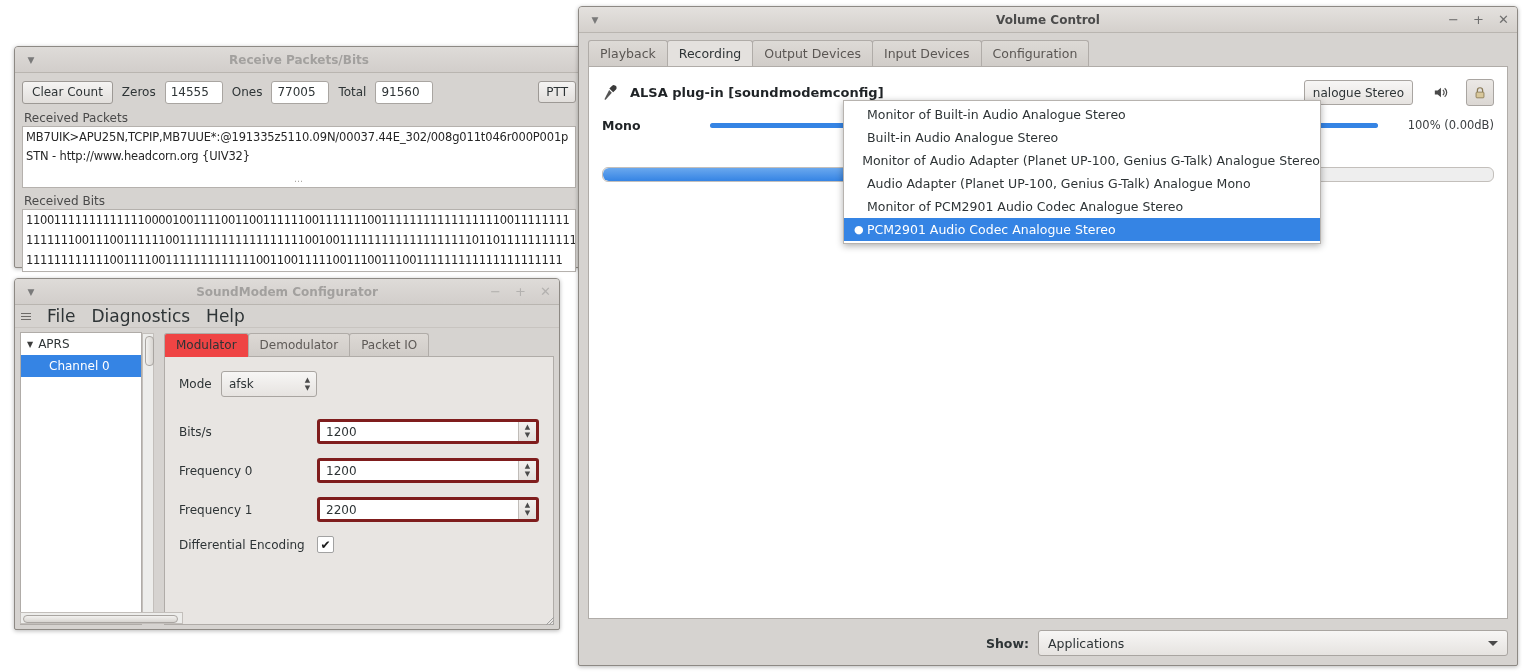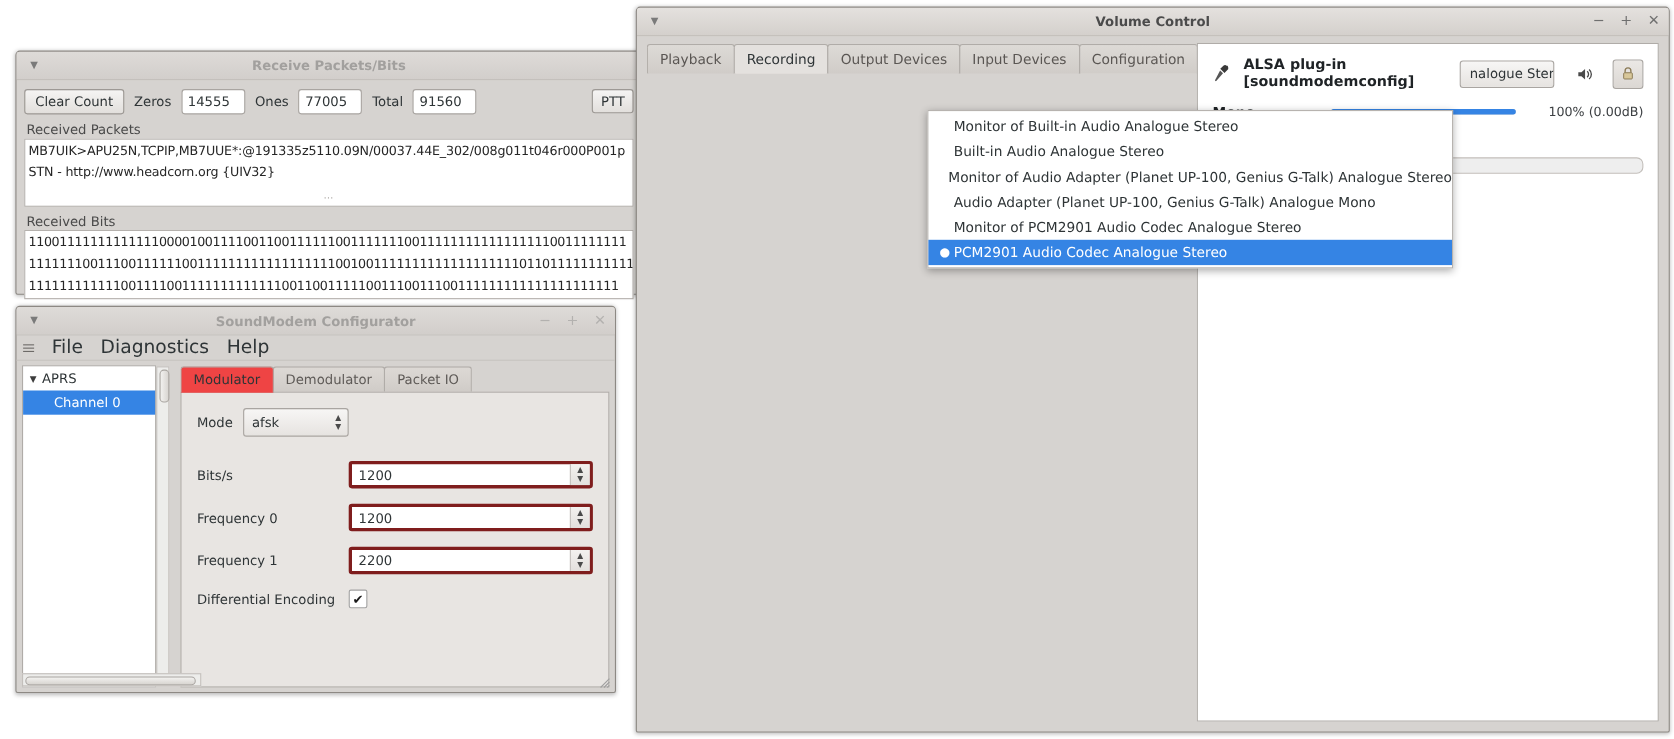--- a/index.html
+++ b/index.html
@@ -256,21 +256,21 @@
     display:flex; align-items:center; justify-content:center;
     font-size: 12px; color:#1a1a1a; line-height: 1;
   }
   .resize-grip {
     position:absolute; right:4px; bottom:3px;
     width: 10px; height: 10px;
   }
 
   
   #vc-win { left: 578px; top: 6px; width: 940px; height: 660px; background:#d6d3d0; }
-  .vc-body { padding: 7px 9px 9px 9px; height: calc(100% - 26px); box-sizing:border-box; display:flex; flex-direction:row;}
+  .vc-body { padding: 7px 9px 9px 9px; height: calc(100% - 26px); box-sizing:border-box; display:flex; flex-direction:column;}
   .vc-tabs { display:flex; align-items:flex-end; height: 27px; }
   .vc-tab {
     padding: 5px 11px 6px 11px;
     font-size: 12.5px;
     border: 1px solid #b0aca8;
     border-bottom: none;
     border-radius: 3px 3px 0 0;
     background: linear-gradient(to bottom,#dddad6,#d0ccc8);
     color: #5a5653;
     margin-right: -1px;
@@ -586,20 +586,27 @@
             <div class="silence-lbl" style="left:24%">Silence</div>
           </div>
           <div style="width:116px"></div>
         </div>
 
         <div class="meter">
           <div class="bar" id="meter-bar" style="width: 30%;"></div>
         </div>
       </div>
 
+      <div class="vc-footer">
+        <div class="show-lbl">Show:</div>
+        <div class="show-combo">
+          <span>Applications</span>
+          <span class="tri-down"></span>
+        </div>
+      </div>
     </div>
   </div>
 
   <div id="dropdown">
     <div class="dd-item">
       <span class="dd-bullet"></span>
       <span>Monitor of Built-in Audio Analogue Stereo</span>
     </div>
     <div class="dd-item">
       <span class="dd-bullet"></span>

